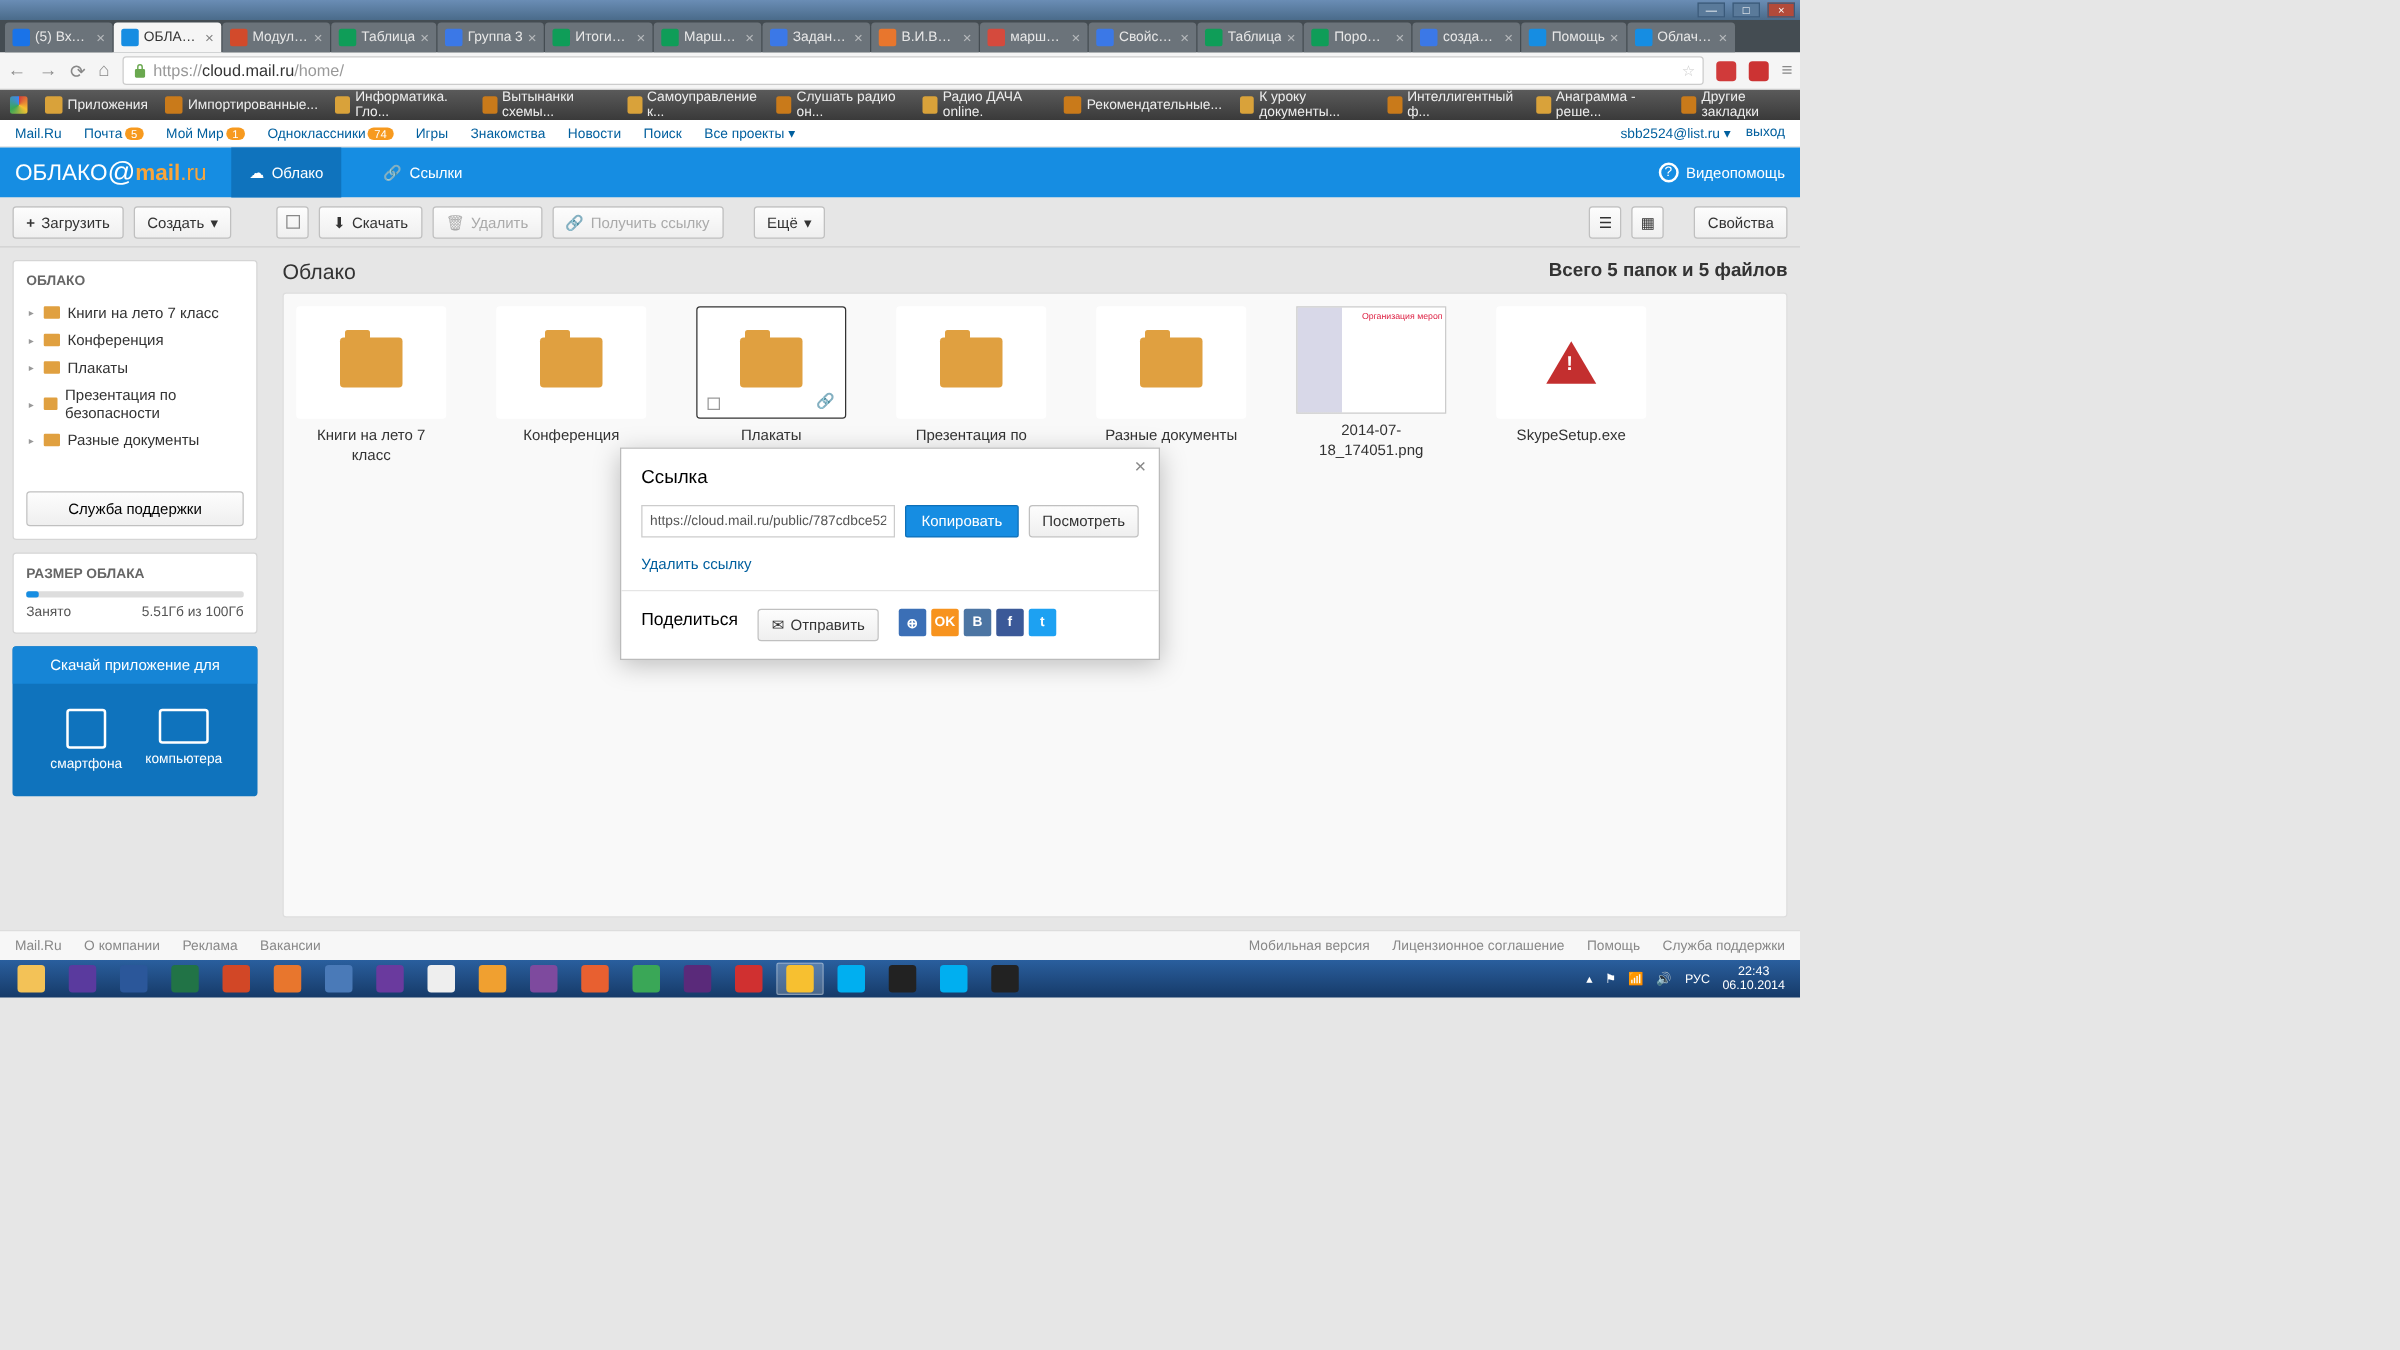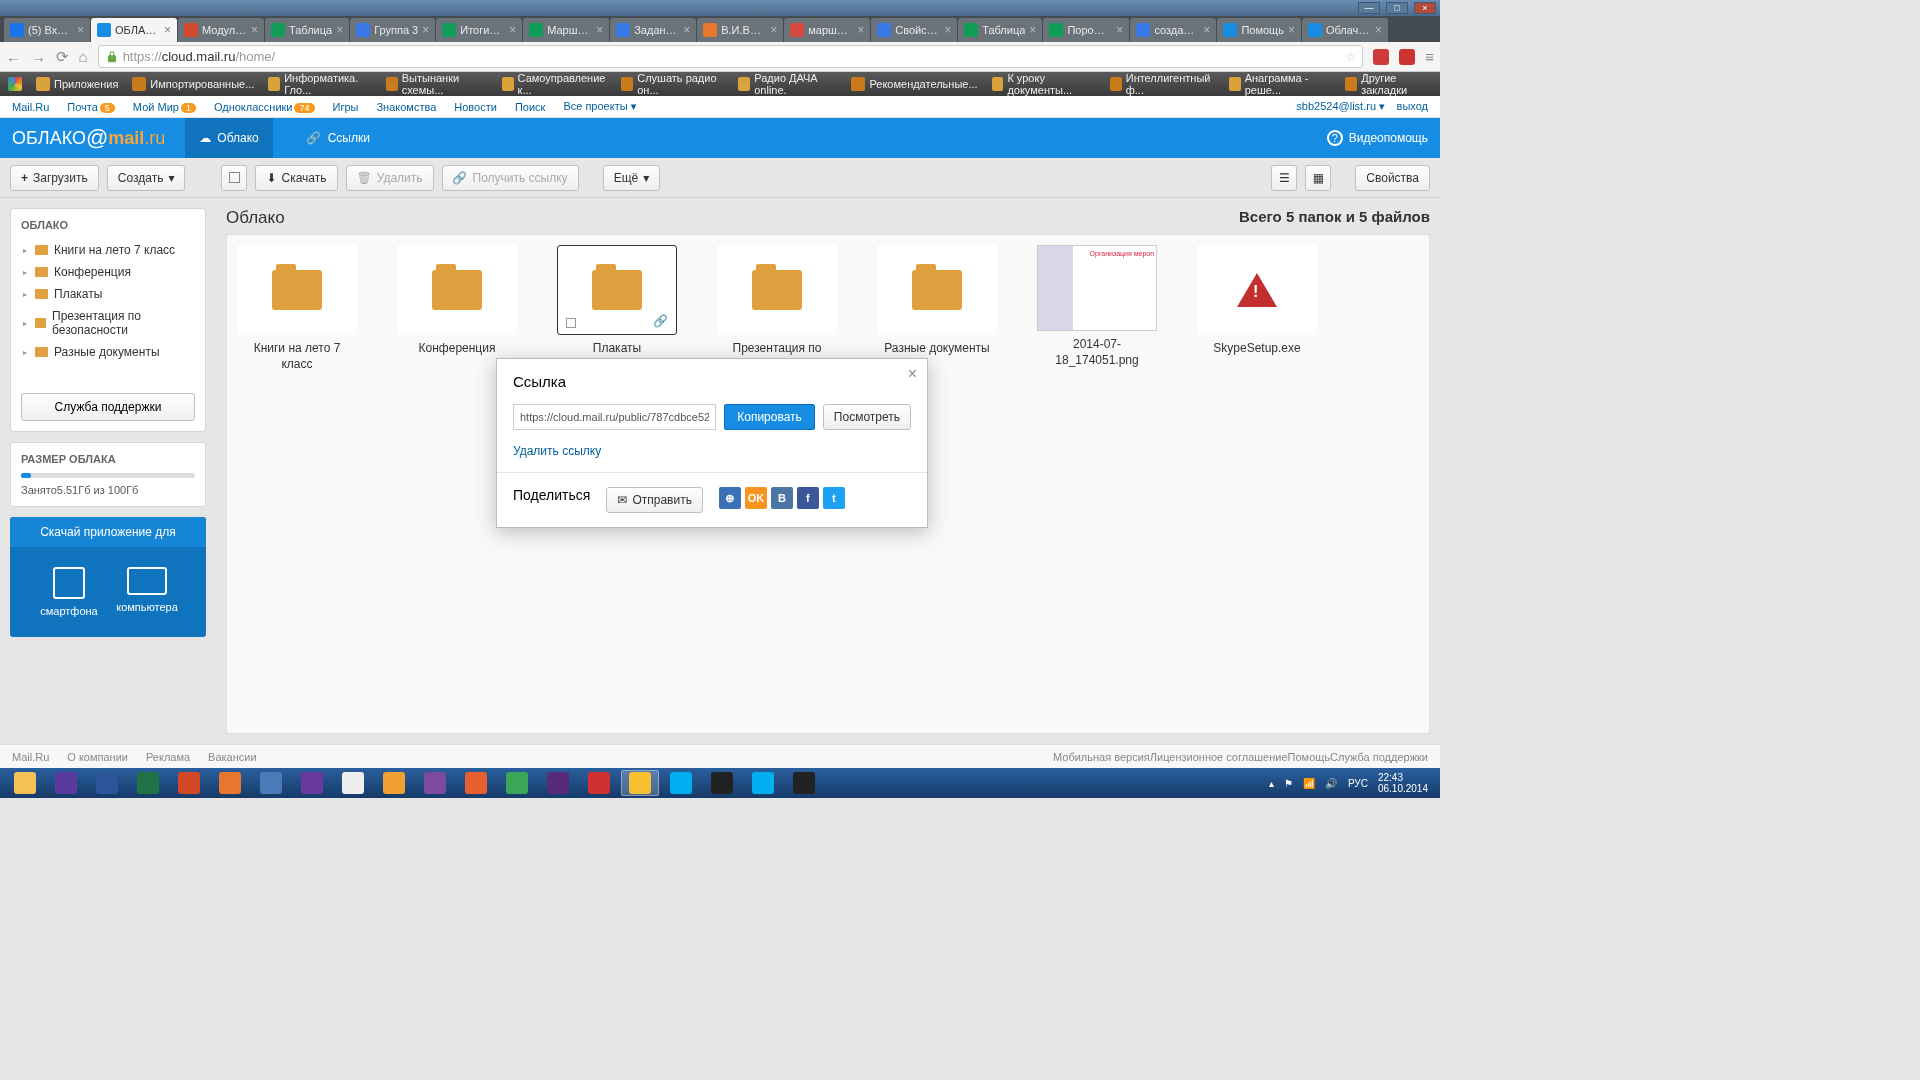--- a/index.html
+++ b/index.html
@@ -50,21 +50,21 @@
 .main{display:flex;height:546px}
 .side{width:216px;padding:10px;display:flex;flex-direction:column;gap:10px}
 .panel{background:#fff;border:1px solid #d5d5d5;border-radius:3px;padding:10px}
 .panel-title{font-size:11px;font-weight:bold;color:#666;margin-bottom:8px}
 .tree-item{padding:4px 0 4px 14px;color:#333;font-size:12px;cursor:pointer;display:flex;align-items:center;gap:6px;position:relative}
 .tree-item::before{content:"▸";position:absolute;left:2px;color:#999;font-size:8px}
 .tree-item .fld{width:13px;height:10px;background:#e0a040;border-radius:1px}
 .support{height:28px;border:1px solid #c0c0c0;border-radius:3px;background:linear-gradient(#fdfdfd,#efefef);display:flex;align-items:center;justify-content:center;cursor:pointer}
 .quota-bar{height:5px;background:#ddd;border-radius:2px;margin:6px 0;position:relative}
 .quota-bar .in{position:absolute;left:0;top:0;height:100%;width:6%;background:#168de2;border-radius:2px}
-.quota-row{display:flex;justify-content:flex-start;font-size:11px;color:#555}
+.quota-row{display:flex;justify-content:space-between;font-size:11px;color:#555}
 .promo{background:#0f73bd;border-radius:3px;color:#fff;text-align:center;overflow:hidden}
 .promo-h{background:#1685d6;padding:8px;font-size:12px}
 .promo-body{display:flex;padding:20px}
 .promo-item{flex:1;display:flex;flex-direction:column;align-items:center;gap:6px;cursor:pointer;font-size:11px}
 .promo-item .pic{width:32px;height:32px;border:2px solid #fff;border-radius:3px}
 .content{flex:1;padding:10px;position:relative}
 .bc{font-size:17px;color:#333;margin-bottom:6px;display:flex;justify-content:space-between}
 .bc .cnt{font-size:15px;font-weight:bold}
 .grid-wrap{border:1px solid #ddd;border-radius:3px;background:#f9f9f9;min-height:500px;padding:10px}
 .grid{display:flex;flex-wrap:wrap;gap:40px 40px}
@@ -88,29 +88,29 @@
 .modal h3{font-size:15px;font-weight:normal;margin-bottom:14px}
 .modal .row1{display:flex;gap:8px;align-items:center}
 .modal input{flex:1;height:26px;border:1px solid #ccc;padding:0 6px;font-size:11px;color:#555}
 .modal .btn-pri{height:26px;padding:0 12px;background:#168de2;color:#fff;border:1px solid #0d6fb8;border-radius:2px;cursor:pointer;font-size:12px}
 .modal .del{color:#005f9e;font-size:12px;margin-top:14px;display:inline-block;cursor:pointer}
 .modal .share{border-top:1px solid #e5e5e5;padding:14px 16px;display:flex;gap:16px}
 .modal .share h4{font-size:14px;font-weight:normal}
 .soc{width:22px;height:22px;border-radius:2px;display:flex;align-items:center;justify-content:center;color:#fff;font-size:11px;font-weight:bold;cursor:pointer}
 
 .pf{height:24px;border-top:1px solid #ddd;display:flex;align-items:center;padding:0 12px;gap:18px;font-size:11px;color:#888;background:#f7f7f7}
-.pf .r{margin-left:auto;display:flex;}
+.pf .r{margin-left:auto;display:flex;gap:18px}
 .pf a{color:#888;cursor:pointer}
 
 .taskbar{height:30px;background:linear-gradient(#2a5f9e,#163a68);display:flex;align-items:center;padding:0 6px;gap:4px}
 .tb{width:38px;height:26px;display:flex;align-items:center;justify-content:center;cursor:pointer;border-radius:2px}
 .tb.active{background:rgba(255,255,255,.22);box-shadow:inset 0 0 0 1px rgba(255,255,255,.35)}
 .tb .ti{width:22px;height:22px;border-radius:3px}
 .tray{margin-left:auto;display:flex;align-items:center;gap:10px;color:#fff;font-size:10px}
-.tray .clk{text-align:left;line-height:1.1;padding-right:6px}
+.tray .clk{text-align:center;line-height:1.1;padding-right:6px}
 </style>
 </head>
 <body>
 
 <div class="win-chrome">
   <div class="win-btn">—</div>
   <div class="win-btn">□</div>
   <div class="win-btn" style="background:#b34a3a">×</div>
 </div>
 

